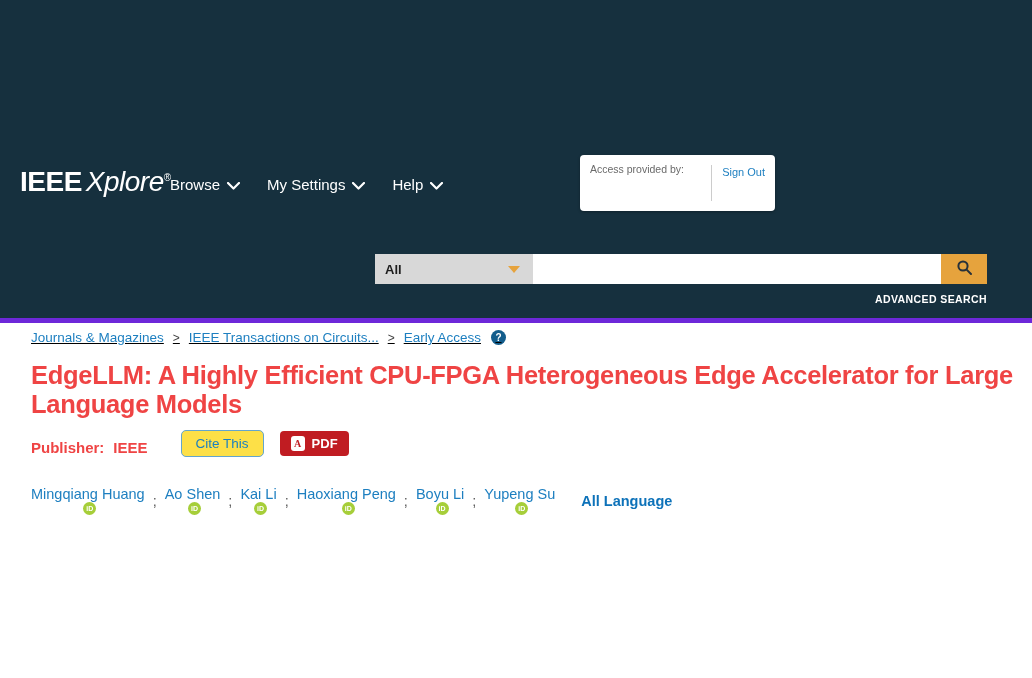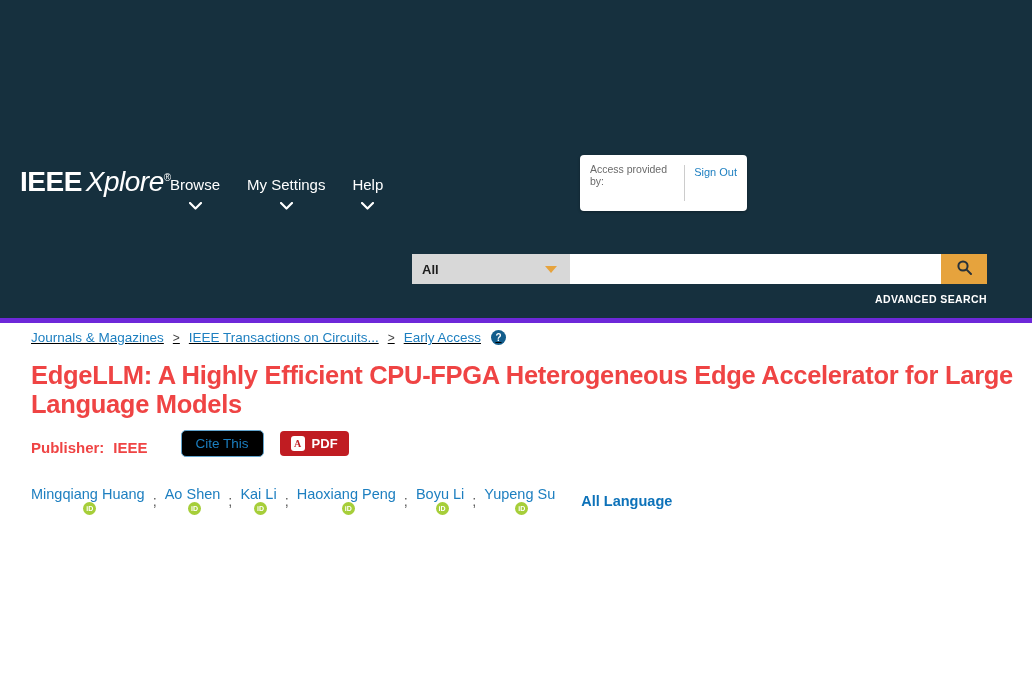--- a/index.html
+++ b/index.html
@@ -8,51 +8,51 @@
 
   
   .header { position:absolute; top:0; left:0; width:1032px; height:323px; background:#16303e; border-bottom:5px solid #6d28d9; }
 
   .logo { position:absolute; left:20px; top:166px; color:#ffffff; font-size:28px; cursor:pointer; white-space:nowrap; }
   .logo .ieee { font-weight:bold; letter-spacing:-0.5px; }
   .logo .xplore { font-style:italic; font-weight:300; margin-left:4px; letter-spacing:-0.5px; }
   .logo .reg { font-size:10px; vertical-align:super; font-style:normal; }
 
   .nav { position:absolute; left:170px; top:176px; display:flex; gap:27px; }
-  .nav-item { display:flex; align-items:center; gap:7px; color:#ffffff; font-size:15px; cursor:pointer;flex-direction:column; }
+  .nav-item { display:flex; align-items:center; gap:7px; color:#ffffff; font-size:15px; cursor:pointer; }
   .nav-item svg { display:block; margin-top:2px; }
 
-  .access-box { position:absolute; left:580px; top:155px; width:167px; min-height:56px; background:#ffffff; border-radius:4px; box-shadow:0 1px 3px rgba(0,0,0,0.3); display:flex; padding:8px 10px; }
+  .access-box { position:absolute; left:580px; top:155px; width:195px; min-height:56px; background:#ffffff; border-radius:4px; box-shadow:0 1px 3px rgba(0,0,0,0.3); display:flex; padding:8px 10px; }
   .access-left { width:124px; }
   .access-label { font-size:10.5px; color:#6a6a6a; }
   .access-inst { font-size:11px; font-weight:bold; color:#222222; line-height:1.3; margin-top:3px; }
   .access-divider { width:1px; background:#cccccc; margin:2px 10px; }
   .sign-out { font-size:11px; color:#1d7fc0; padding-top:3px; cursor:pointer; white-space:nowrap; }
 
   .search-row { position:absolute; left:375px; top:254px; width:612px; height:30px; display:flex; }
-  .search-scope { width:158px; background:#d8d8d8; display:flex; align-items:center; justify-content:space-between; padding:0 13px 0 10px; cursor:pointer;margin-left:37px; }
+  .search-scope { width:158px; background:#d8d8d8; display:flex; align-items:center; justify-content:space-between; padding:0 13px 0 10px; cursor:pointer; }
   .search-scope .scope-label { font-size:13px; font-weight:bold; color:#1d1d1d; }
   .caret-down { width:0; height:0; border-left:6px solid transparent; border-right:6px solid transparent; border-top:7px solid #e6a33d; }
   .search-input { flex:1; border:none; outline:none; background:#ffffff; font-size:14px; padding:0 8px; }
   .search-button { width:46px; background:#e6a33d; border:none; display:flex; align-items:center; justify-content:center; cursor:pointer; }
   .advanced-search { position:absolute; right:45px; top:293px; color:#ffffff; font-size:10.5px; font-weight:bold; letter-spacing:0.4px; cursor:pointer; }
 
   
   .breadcrumb { position:absolute; left:31px; top:330px; display:flex; align-items:center; font-size:13.5px;text-decoration:underline; }
   .crumb { color:#1d7fc0; cursor:pointer; }
   .crumb-sep { color:#444444; margin:0 9px; font-size:12px; }
   .help-icon { width:15px; height:15px; border-radius:50%; background:#135d8c; color:#ffffff; font-size:10px; font-weight:bold; display:inline-flex; align-items:center; justify-content:center; margin-left:10px; cursor:pointer; }
 
   
   .title { position:absolute; left:31px; top:361px; width:985px; font-size:25.5px; font-weight:bold; color:#ef4444; line-height:28.5px; letter-spacing:-0.3px; }
 
   .pub-row { position:absolute; left:31px; top:428px; display:flex; align-items:center; height:30px; }
   .publisher { font-size:15px; font-weight:bold; color:#ef4444; white-space:nowrap;margin-top:8px; }
   .publisher .pub-name { margin-left:9px; }
-  .cite-btn { margin-left:33px; background:#000000; border:1px solid #63a5cd; border-radius:5px; color:#1b7fc0; font-size:13.5px; padding:5px 14px; cursor:pointer; font-family:"Liberation Sans", sans-serif; }
+  .cite-btn { margin-left:33px; background:#fde047; border:1px solid #63a5cd; border-radius:5px; color:#1b7fc0; font-size:13.5px; padding:5px 14px; cursor:pointer; font-family:"Liberation Sans", sans-serif; }
   .pdf-btn { margin-left:16px; background:#c01c22; border:none; border-radius:4px; color:#ffffff; font-size:13px; font-weight:bold; padding:5px 11px; display:flex; align-items:center; gap:7px; cursor:pointer; font-family:"Liberation Sans", sans-serif; }
   .pdf-file-icon { width:14px; height:15px; background:#ffffff; border-radius:3px; color:#c01c22; font-size:10px; font-weight:bold; display:inline-flex; align-items:center; justify-content:center; font-family:"Liberation Serif", serif; }
 
   .authors-row { position:absolute; left:31px; top:486px; display:flex; align-items:center; font-size:14.5px; white-space:nowrap; }
   .author { display:flex; align-items:center;flex-direction:column; }
   .author-name { color:#1d7fc0; cursor:pointer; }
   .orcid-badge { width:13px; height:13px; border-radius:50%; background:#a6ce39; color:#ffffff; font-size:7px; font-weight:bold; display:inline-flex; align-items:center; justify-content:center; margin-left:4px; cursor:pointer; }
   .author-sep { color:#5c5c5c; margin:0 8px; }
   .all-authors { font-weight:bold; color:#0d72b9; margin-left:26px; cursor:pointer; }
 </style>

